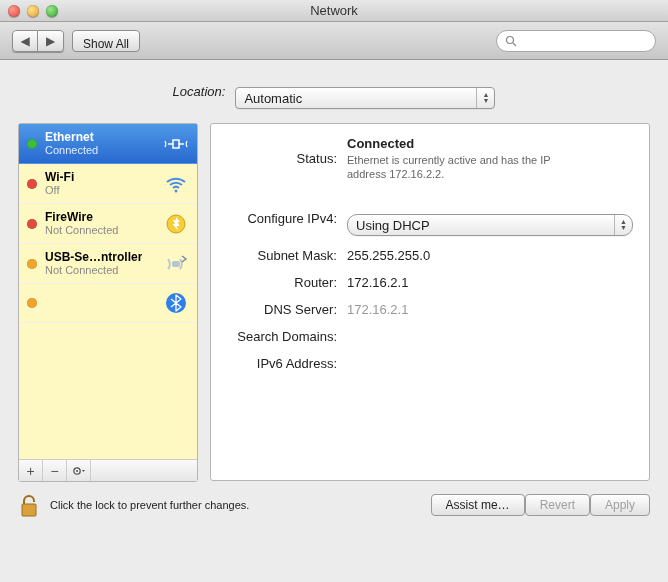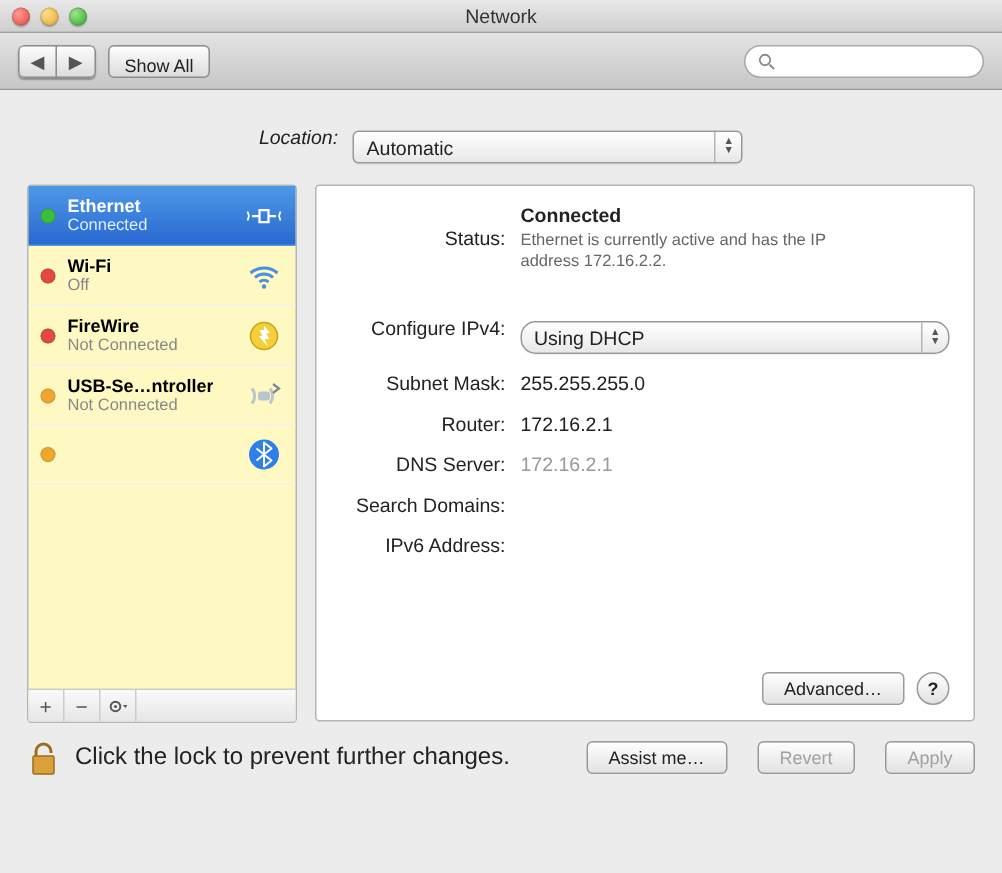--- a/index.html
+++ b/index.html
@@ -127,21 +127,21 @@
     border:1px solid #9a9a9a; border-radius:4px;
     font-size:12px; display:flex;align-items:center;
     box-shadow: 0 1px 0 rgba(255,255,255,.7) inset;
   }
   .btn.disabled { color:#a0a0a0; }
   .helpbtn { width:22px; padding:0; justify-content:center; border-radius:11px; font-weight:bold;}
   .footer {
     padding: 10px 18px 0 18px;
     display:flex; align-items:center; gap:10px;
   }
-  .footer .right { margin-left:auto; display:flex; gap:20px; }
+  .footer .right { margin-left:auto; display:flex; gap:0; }
   .lockicon { font-size:20px; color:#c08a2c; text-shadow: 0 1px 0 #fff;}
   svg { display:block; }
 </style>
 </head>
 <body>
 
 <div class="titlebar">
   <div class="traffic">
     <div class="tlight r"></div>
     <div class="tlight y"></div>
@@ -309,38 +309,32 @@
 
       <div class="kv">
         <div class="k">Search Domains:</div>
         <div class="v"></div>
       </div>
 
       <div class="kv">
         <div class="k">IPv6 Address:</div>
       </div>
 
-      <div class="advrow">
-        <div class="btn">
-          <span>Advanced…</span>
-        </div>
-        <div class="btn helpbtn">?</div>
-      </div>
     </div>
   </div>
 </div>
 
 <div class="footer">
   <span class="lockicon">
     <svg width="22" height="26" viewBox="0 0 22 26">
       <rect x="4" y="12" width="14" height="12" rx="1" fill="#d9a13b" stroke="#9c6e1a"></rect>
       <path d="M6 12 v-3 a5 5 0 0 1 10 0 v1" fill="none" stroke="#9c6e1a" stroke-width="2"></path>
     </svg>
   </span>
-  <span style="font-size:16px">Click the lock to prevent further changes.</span>
+  <span style="font-size:11px">Click the lock to prevent further changes.</span>
   <div class="right">
     <div class="btn">
       <span>Assist me…</span>
     </div>
     <div class="btn disabled">
       <span>Revert</span>
     </div>
     <div class="btn disabled">
       <span>Apply</span>
     </div>

